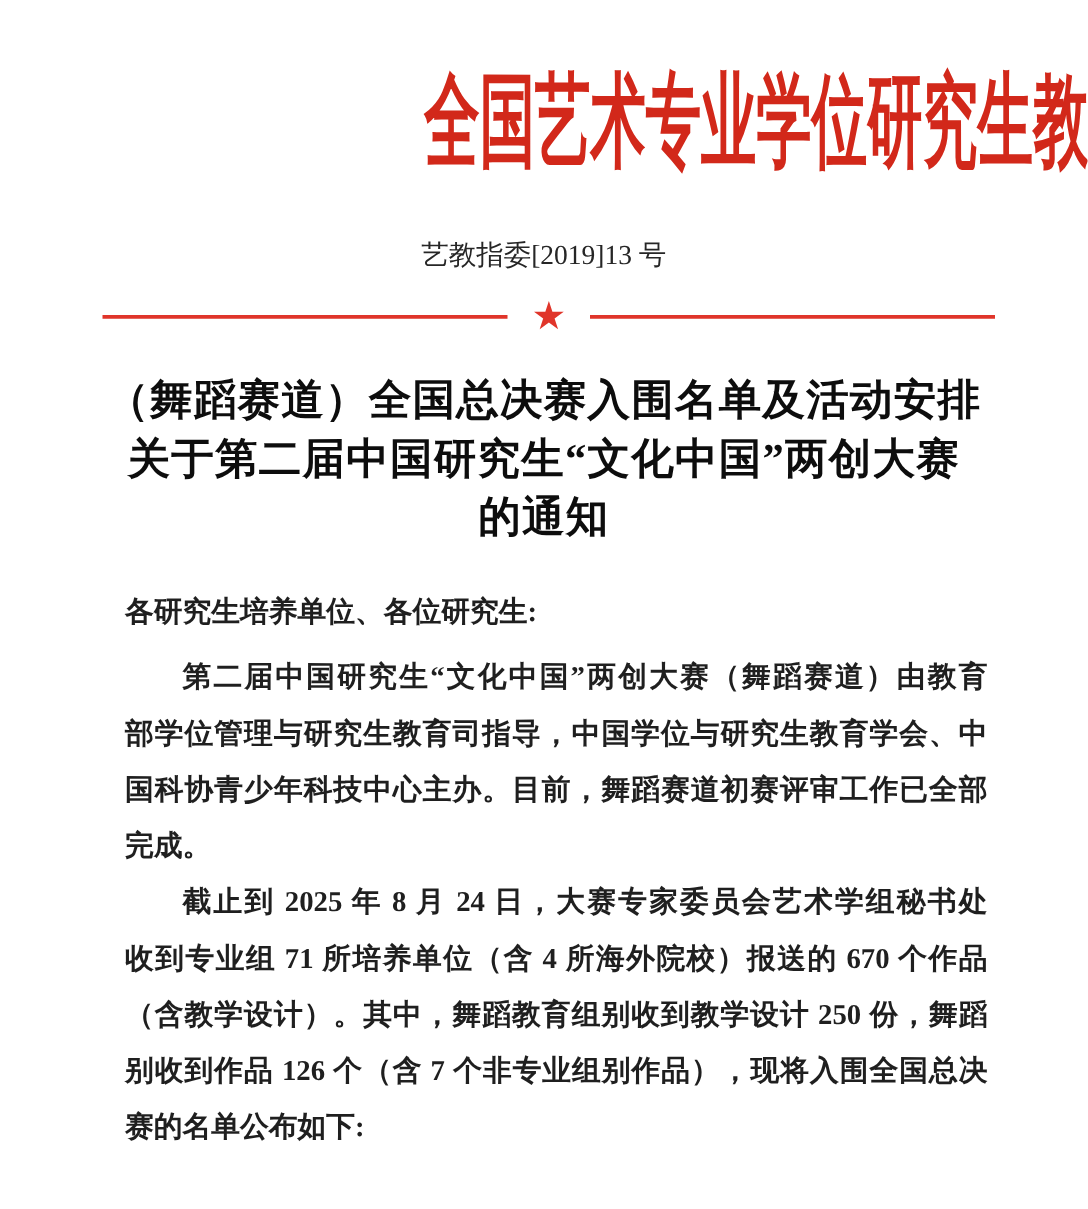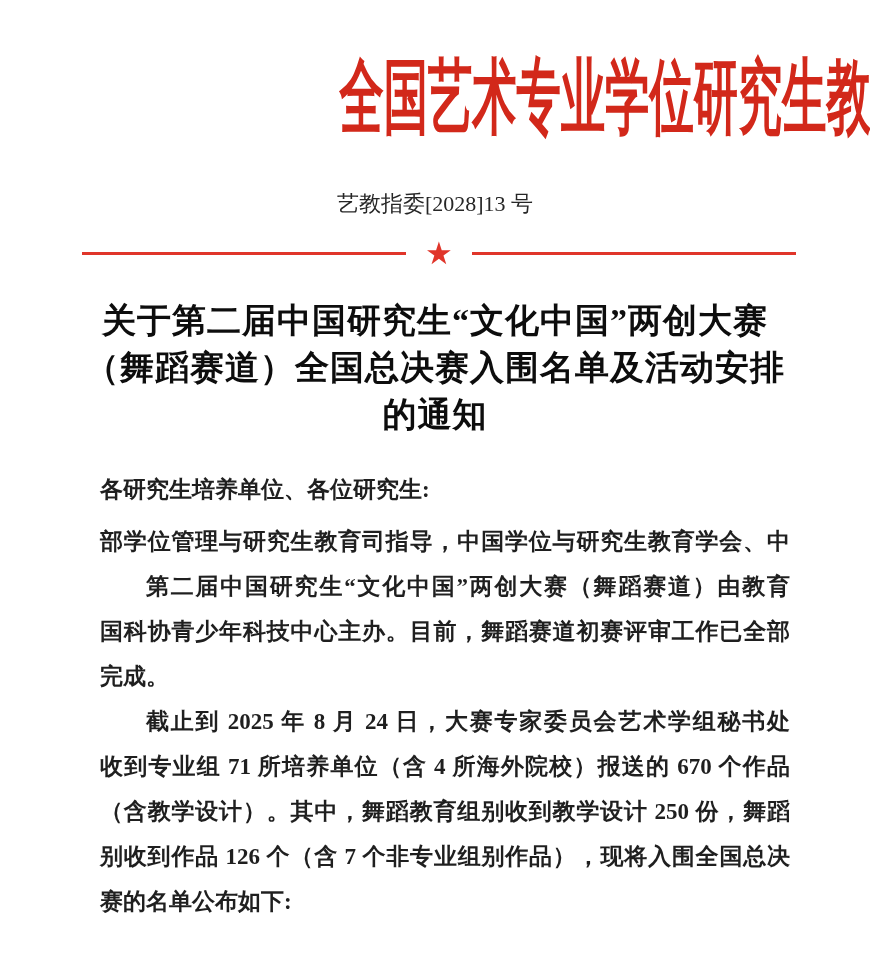--- a/index.html
+++ b/index.html
@@ -90,38 +90,38 @@
 </style>
 </head>
 <body>
 
 <div class="page">
 
   <div class="org">
     <span class="org-inner">全国艺术专业学位研究生教育指导委员会</span>
   </div>
 
-  <div class="docnum">艺教指委[2028]13 号</div>
+  <div class="docnum">艺教指委[2019]13 号</div>
 
   <div class="rule">
     <span class="rule-seg"></span>
     <span class="star">★</span>
     <span class="rule-seg"></span>
   </div>
 
   <div class="title">
+    <div class="title-line">（舞蹈赛道）全国总决赛入围名单及活动安排</div>
     <div class="title-line">关于第二届中国研究生“文化中国”两创大赛</div>
-    <div class="title-line">（舞蹈赛道）全国总决赛入围名单及活动安排</div>
     <div class="title-line">的通知</div>
   </div>
 
   <div class="body-text">
     <div class="bline salutation">各研究生培养单位、各位研究生:</div>
+    <div class="bline just indent">第二届中国研究生“文化中国”两创大赛（舞蹈赛道）由教育</div>
     <div class="bline just">部学位管理与研究生教育司指导，中国学位与研究生教育学会、中</div>
-    <div class="bline just indent">第二届中国研究生“文化中国”两创大赛（舞蹈赛道）由教育</div>
     <div class="bline just">国科协青少年科技中心主办。目前，舞蹈赛道初赛评审工作已全部</div>
     <div class="bline">完成。</div>
     <div class="bline just indent">截止到 2025 年 8 月 24 日，大赛专家委员会艺术学组秘书处</div>
     <div class="bline just">收到专业组 71 所培养单位（含 4 所海外院校）报送的 670 个作品</div>
     <div class="bline just">（含教学设计）。其中，舞蹈教育组别收到教学设计 250 份，舞蹈</div>
     <div class="bline just">别收到作品 126 个（含 7 个非专业组别作品），现将入围全国总决</div>
     <div class="bline">赛的名单公布如下:</div>
   </div>
 
 </div>

